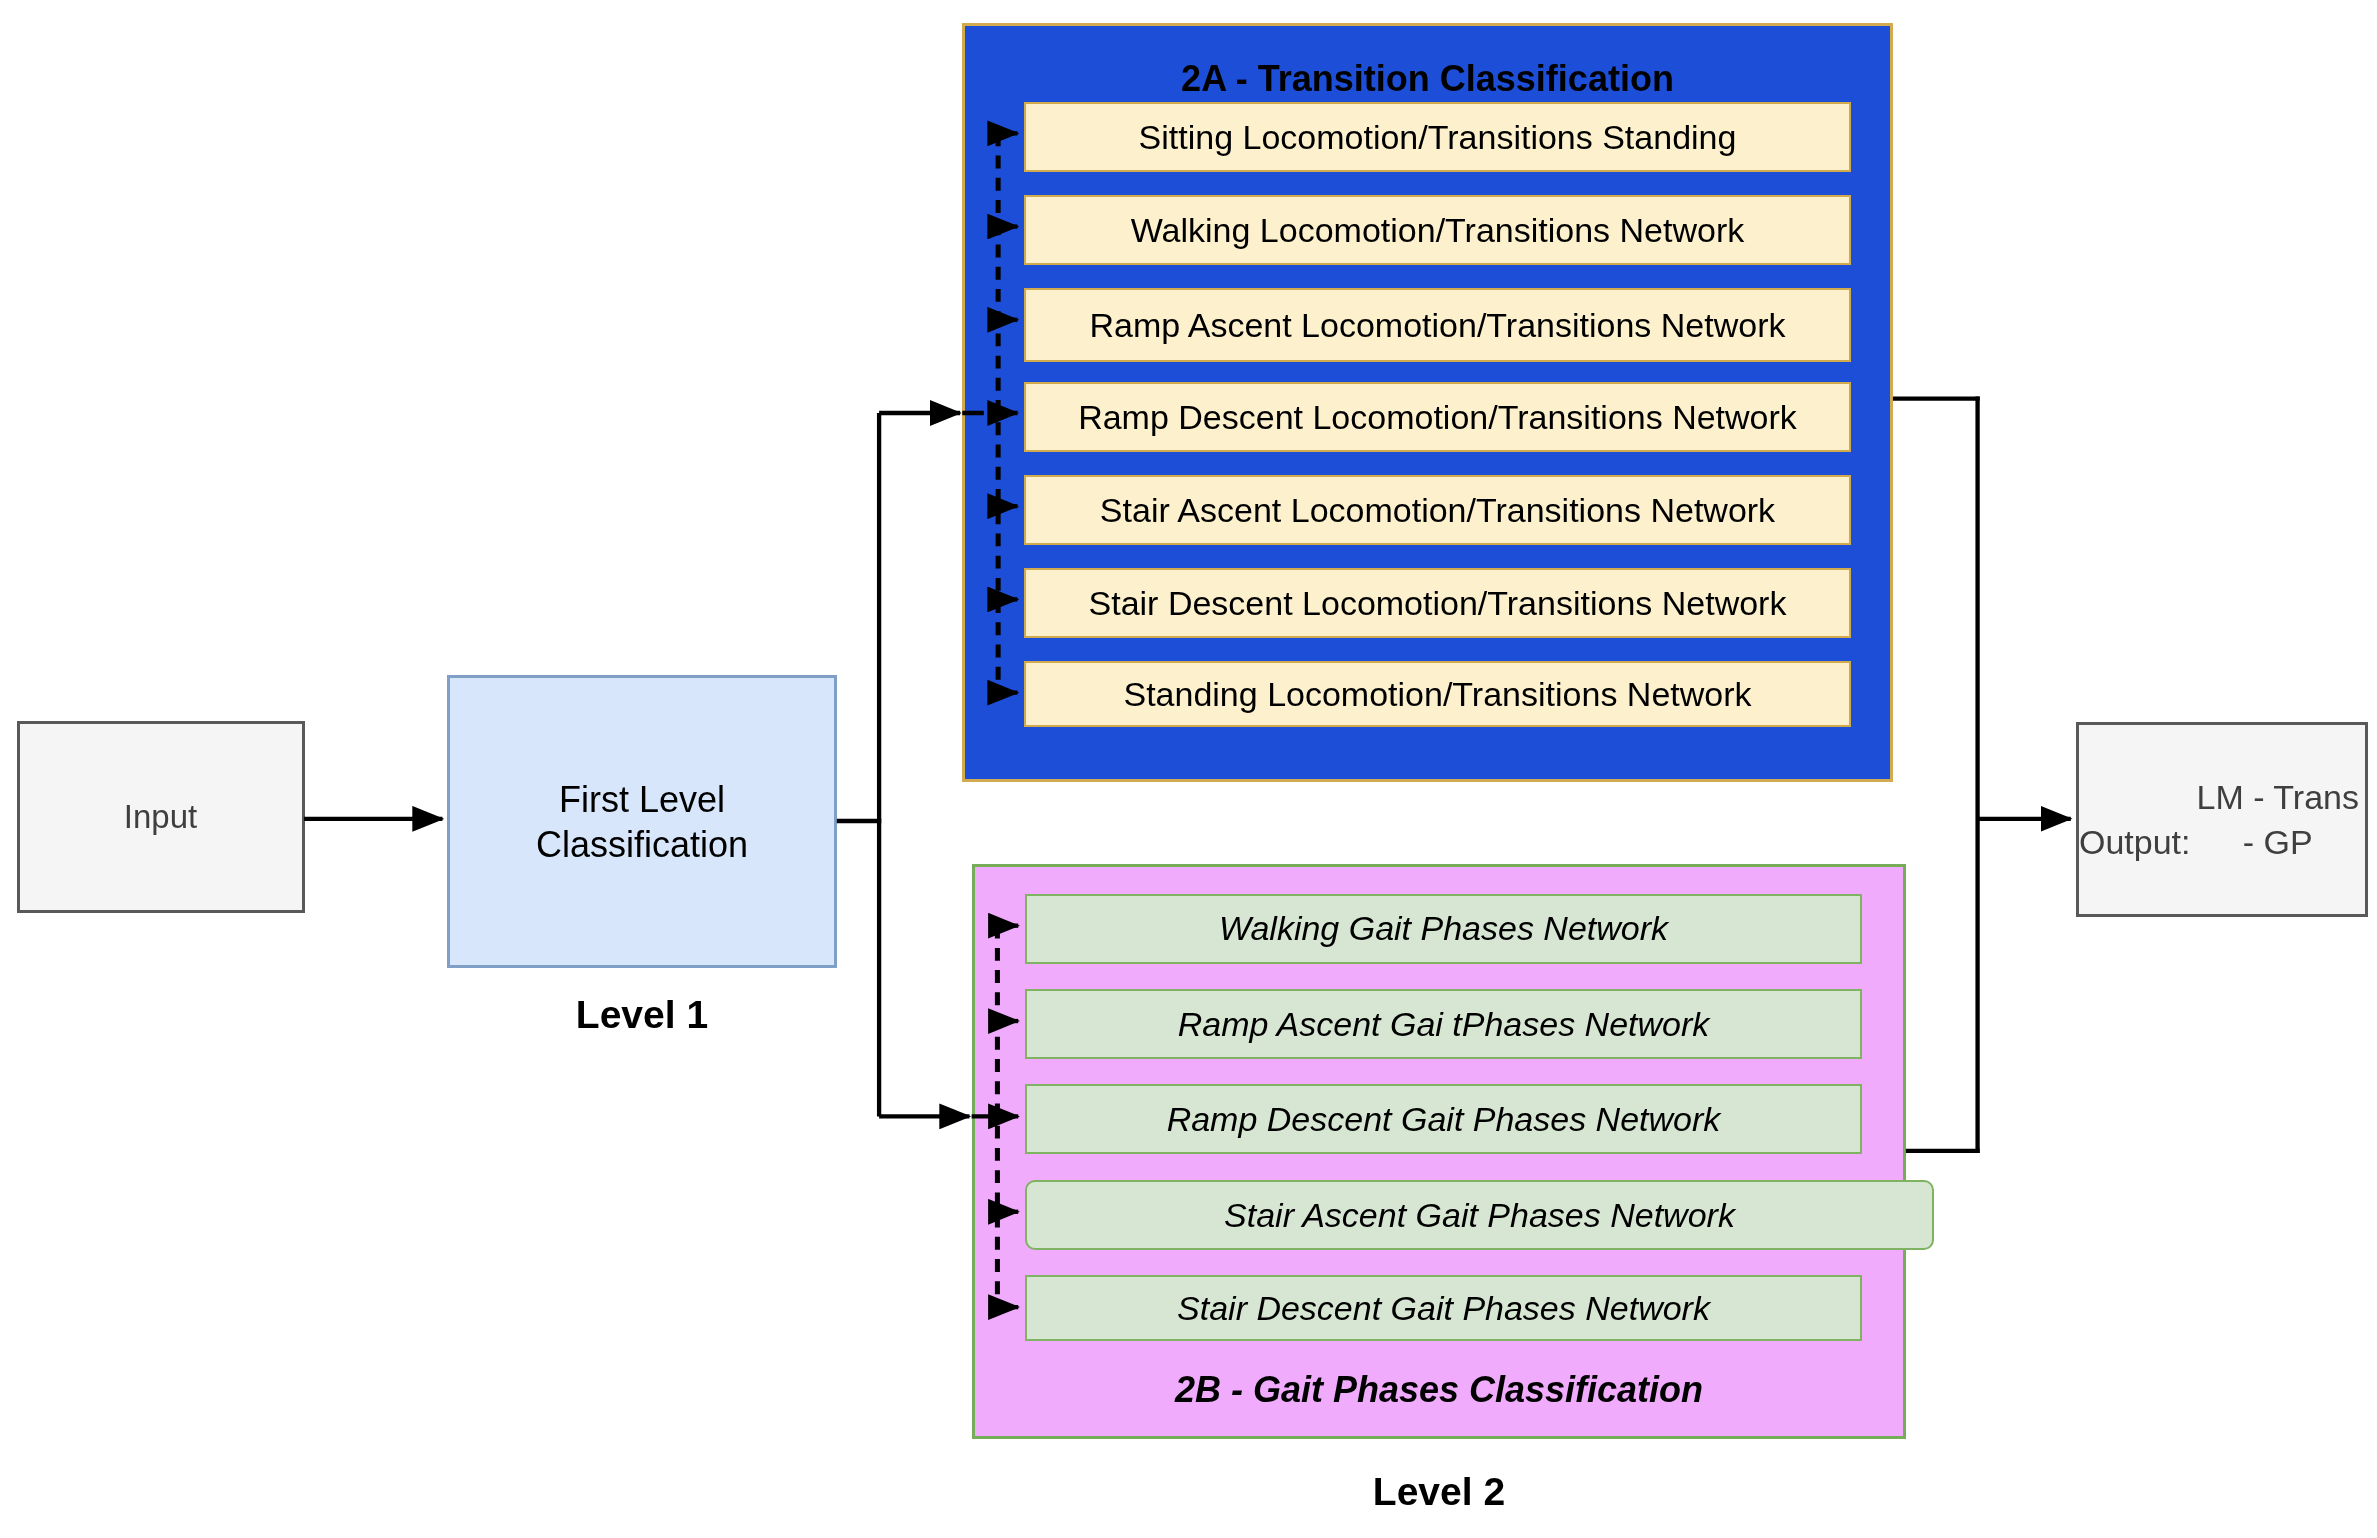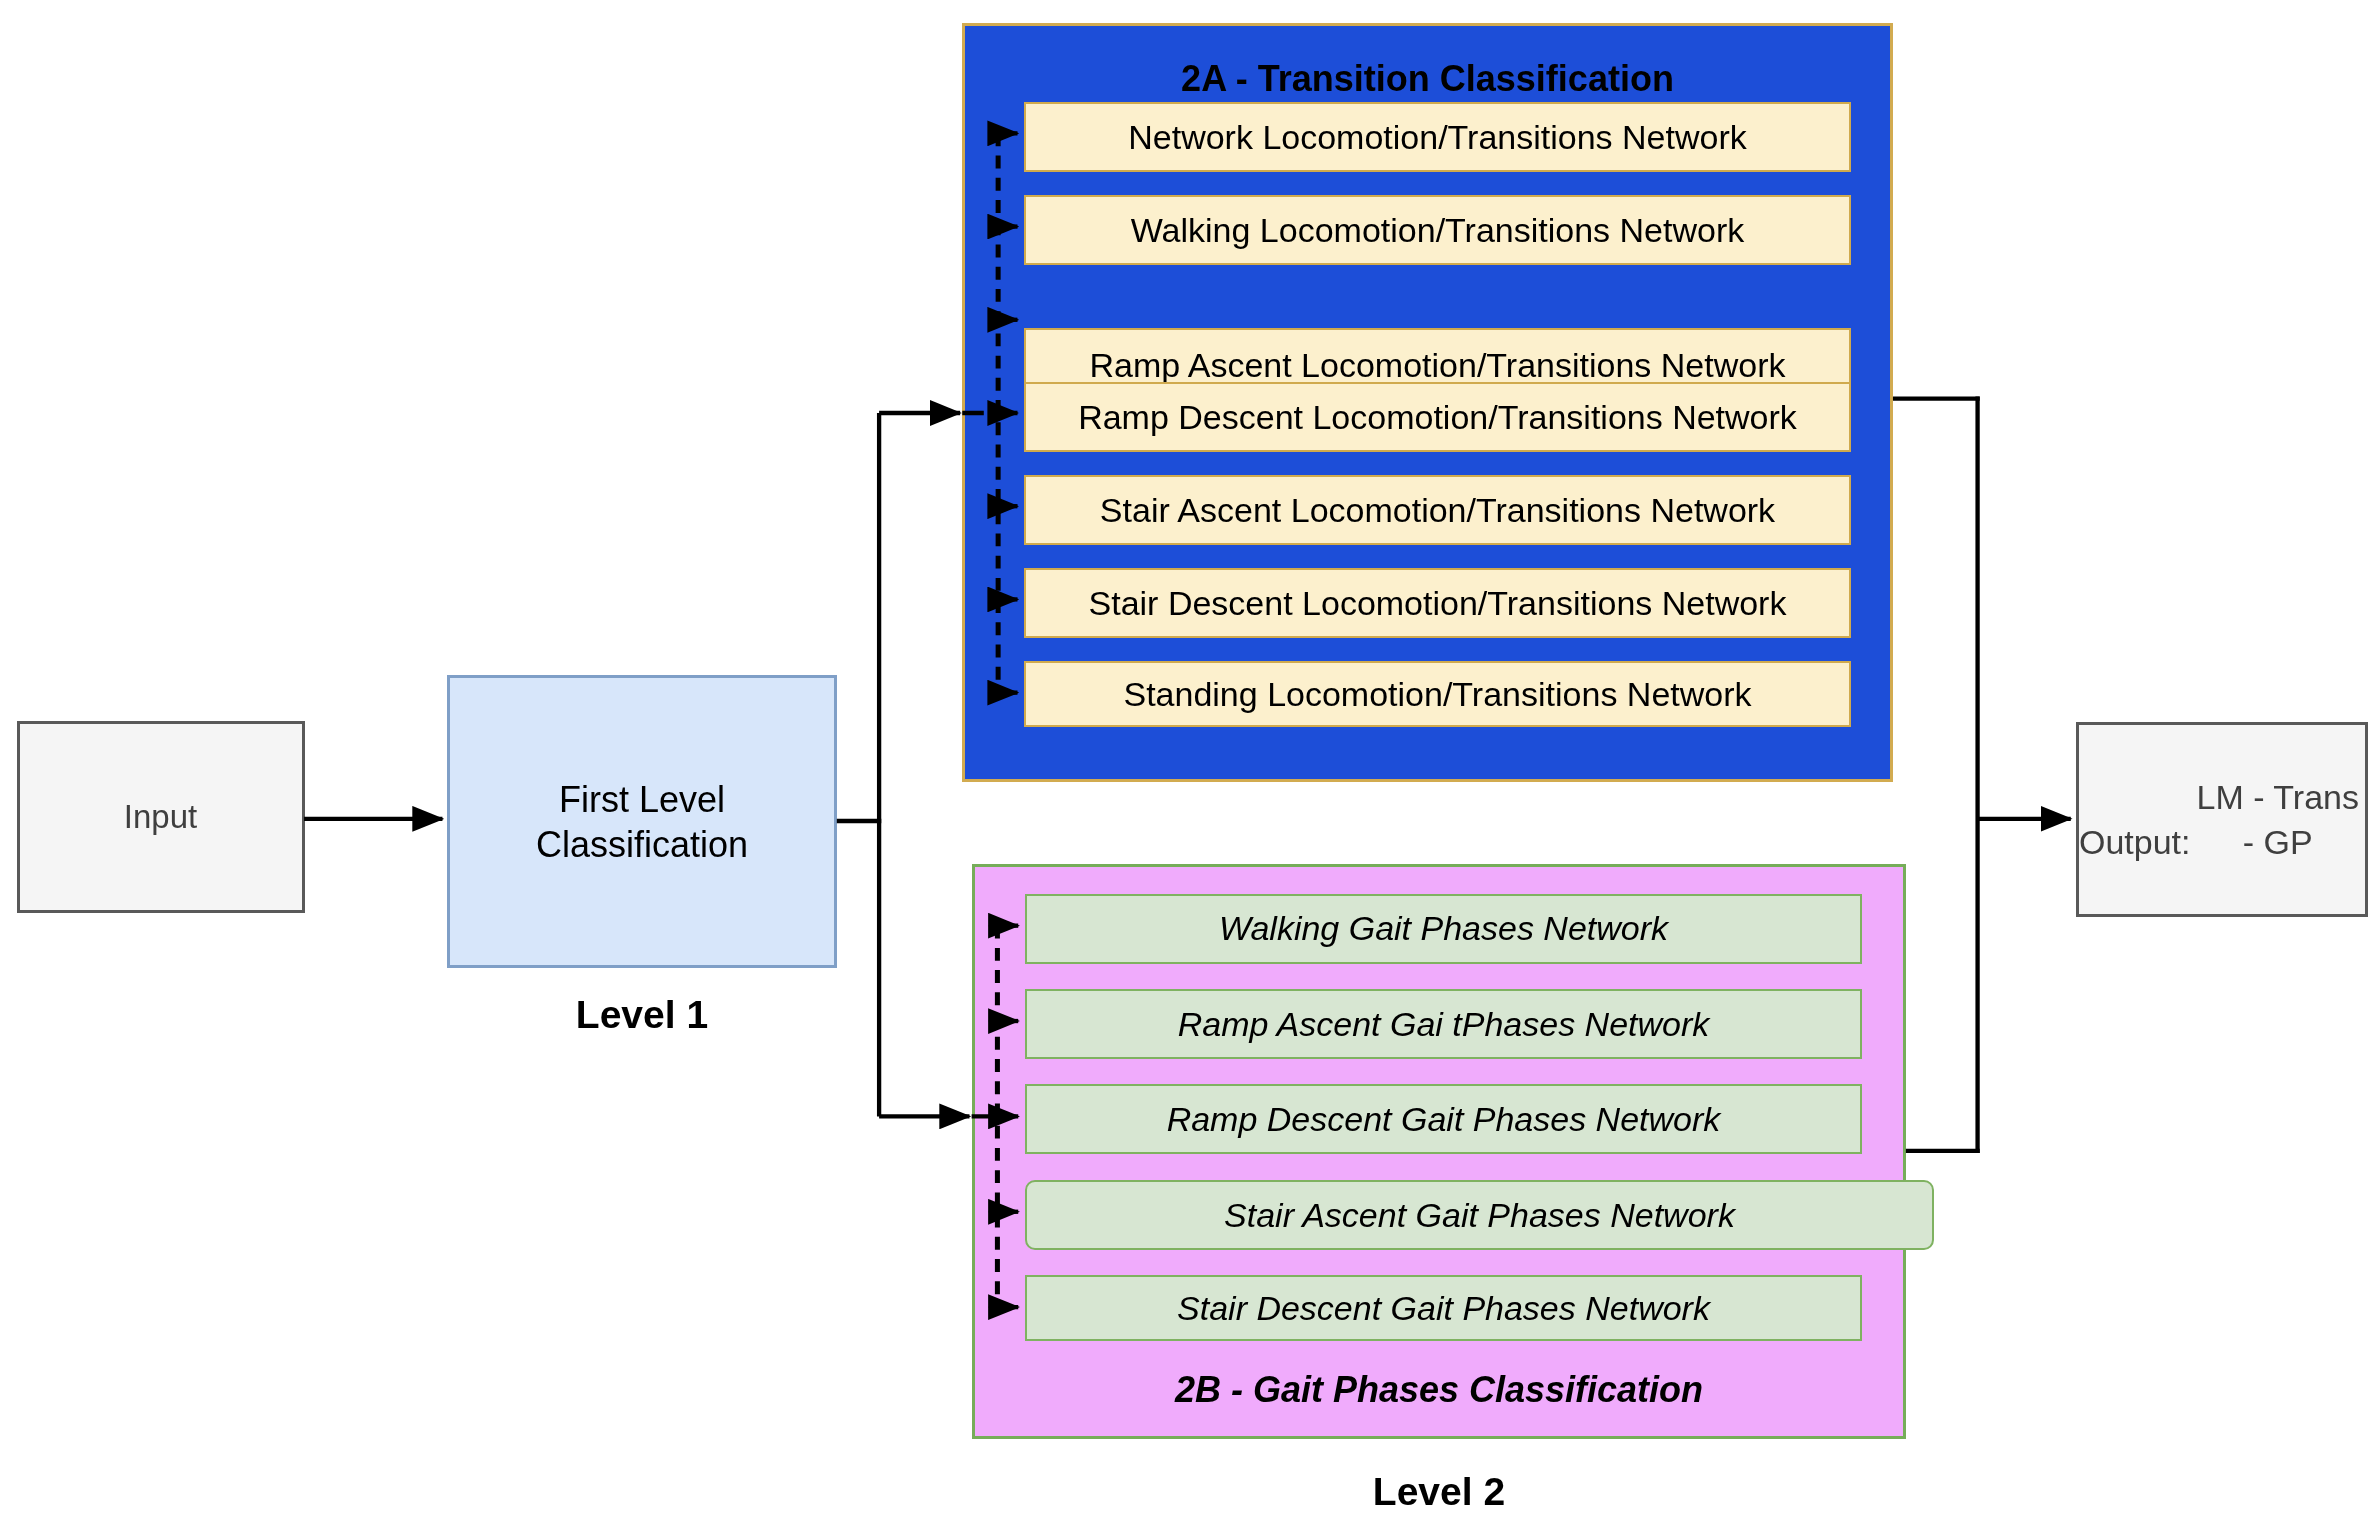--- a/index.html
+++ b/index.html
@@ -103,26 +103,26 @@
   </div>
 
   <div class="abs blue" style="left:447px;top:675px;width:390px;height:293px;">
     <span class="inner">First Level Classification</span>
   </div>
   <div class="caption" style="left:447px;top:993px;width:390px;">Level 1</div>
 
   <div class="abs group group-a" style="left:962px;top:23px;width:931px;height:759px;">
     <div class="group-title" style="top:32px;">2A - Transition Classification</div>
     <div class="net net-a" style="left:59px;top:76px;width:827px;height:70px;">
-      <span>Network Locomotion/Transitions Network</span>
+      <span>Sitting Locomotion/Transitions Standing</span>
     </div>
     <div class="net net-a" style="left:59px;top:169px;width:827px;height:70px;">
       <span>Walking Locomotion/Transitions Network</span>
     </div>
-    <div class="net net-a" style="left:59px;top:262px;width:827px;height:74px;margin-top:40px;">
+    <div class="net net-a" style="left:59px;top:262px;width:827px;height:74px;">
       <span>Ramp Ascent Locomotion/Transitions Network</span>
     </div>
     <div class="net net-a" style="left:59px;top:356px;width:827px;height:70px;">
       <span>Ramp Descent Locomotion/Transitions Network</span>
     </div>
     <div class="net net-a" style="left:59px;top:449px;width:827px;height:70px;">
       <span>Stair Ascent Locomotion/Transitions Network</span>
     </div>
     <div class="net net-a" style="left:59px;top:542px;width:827px;height:70px;">
       <span>Stair Descent Locomotion/Transitions Network</span>

